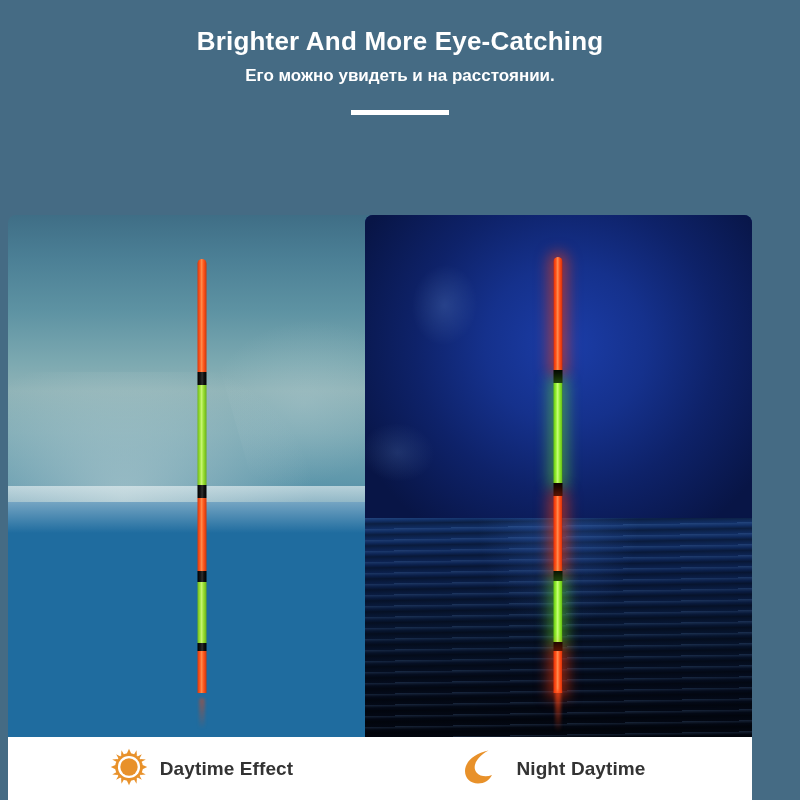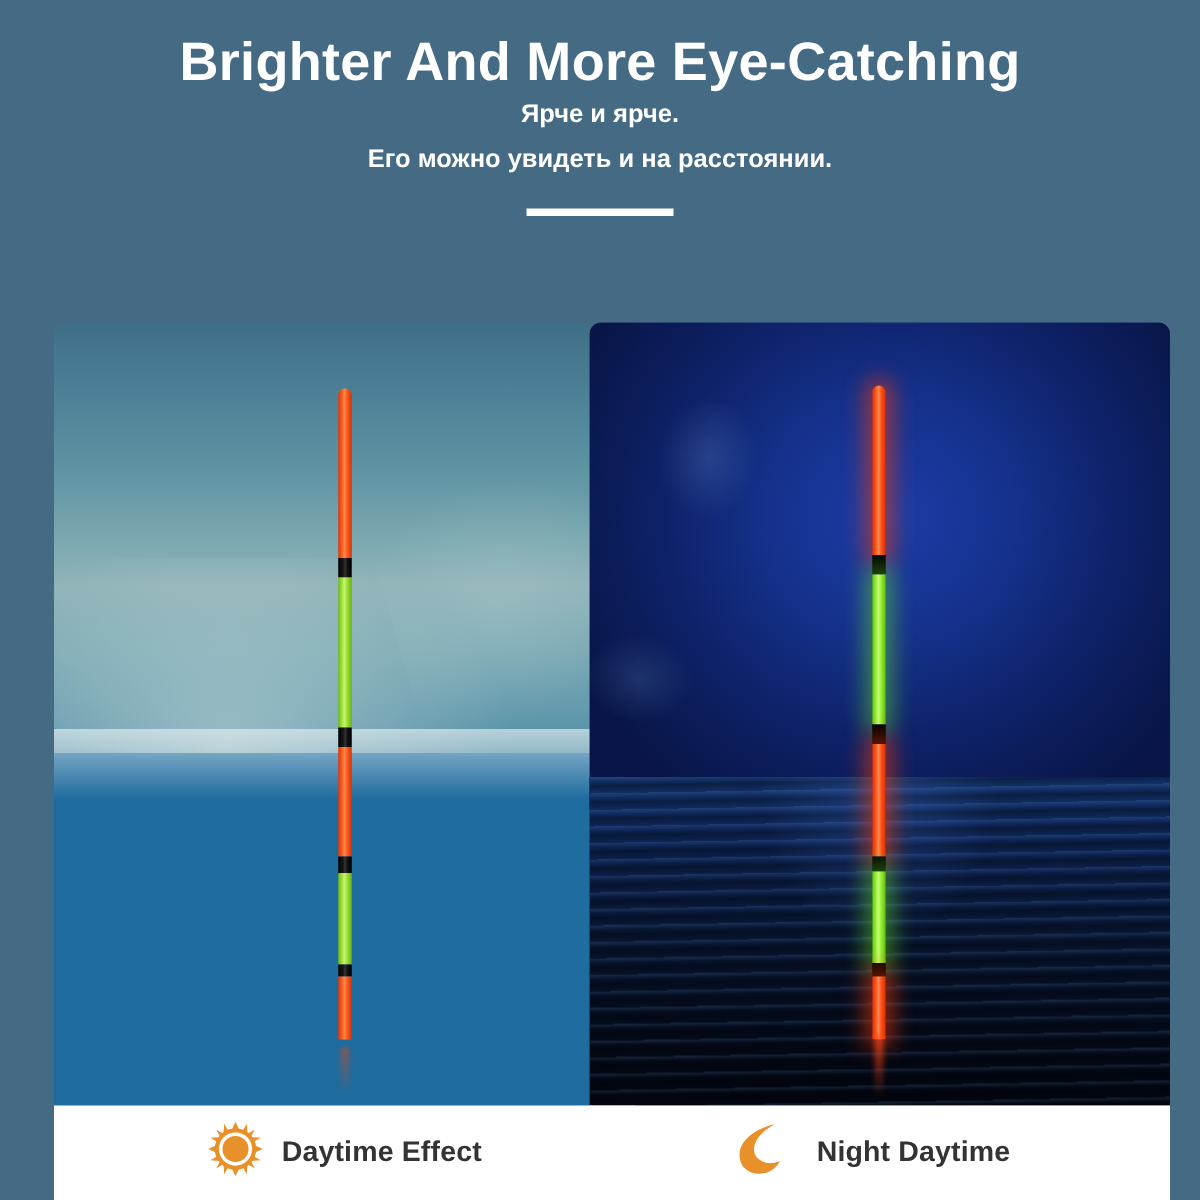--- a/index.html
+++ b/index.html
@@ -16,21 +16,21 @@
   }
 
   
   .header {
     width: 800px;
     padding-top: 22px;
     text-align: center;
     background: #456b84;
   }
   .headline-1 {
-    font-size: 36px;
+    font-size: 26px;
     font-weight: bold;
     color: #ffffff;
     letter-spacing: 0.2px;
     line-height: 38px;
     margin: 0;
   }
   .sub-1 {
     font-size: 17px;
     font-weight: bold;
     color: #ffffff;
@@ -65,21 +65,20 @@
   }
 
   
   .panels {
     position: absolute;
     left: 0;
     top: 212px;
     width: 720px;
     height: 588px;
     display: flex;
-    margin-left: 28px;
   }
   .panel-col {
     position: relative;
     width: 395px;
     height: 588px;
   }
   .panel-gap {
     width: 10px;
     height: 588px;
     background: #456b84;
@@ -299,21 +298,20 @@
   .sun-icon, .moon-icon { flex: 0 0 auto; display: block; }
 
   
   .panel-col.right .cap-inner { gap: 22px; padding-right: 10px; }
 </style>
 </head>
 <body>
 
 <div class="header">
   <div class="headline-1">Brighter And More Eye-Catching</div>
-  <div class="sub-1">Ярче и ярче.</div>
   <div class="sub-2">Его можно увидеть и на расстоянии.</div>
 </div>
 <div class="divider-wrap">
   <span class="divider"></span>
 </div>
 
 <div class="panels">
 
   <div class="panel-col left">
     <div class="photo">

